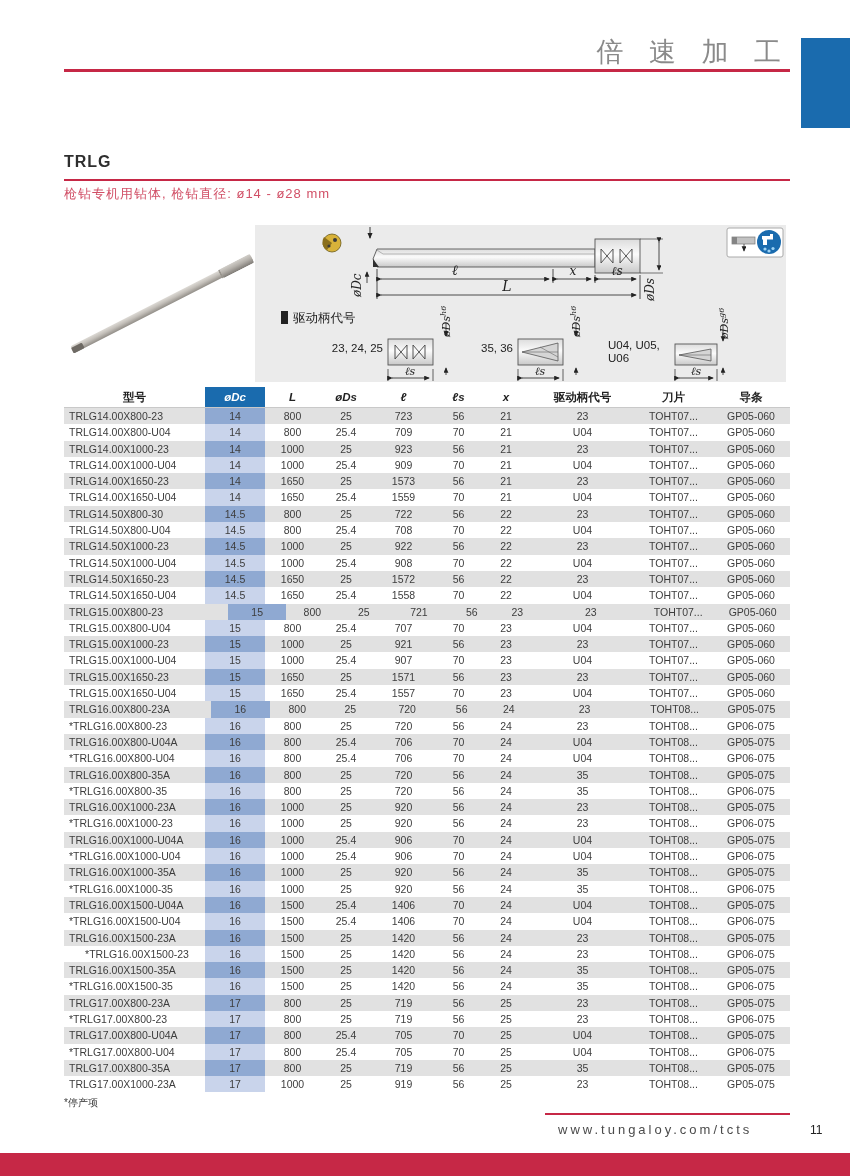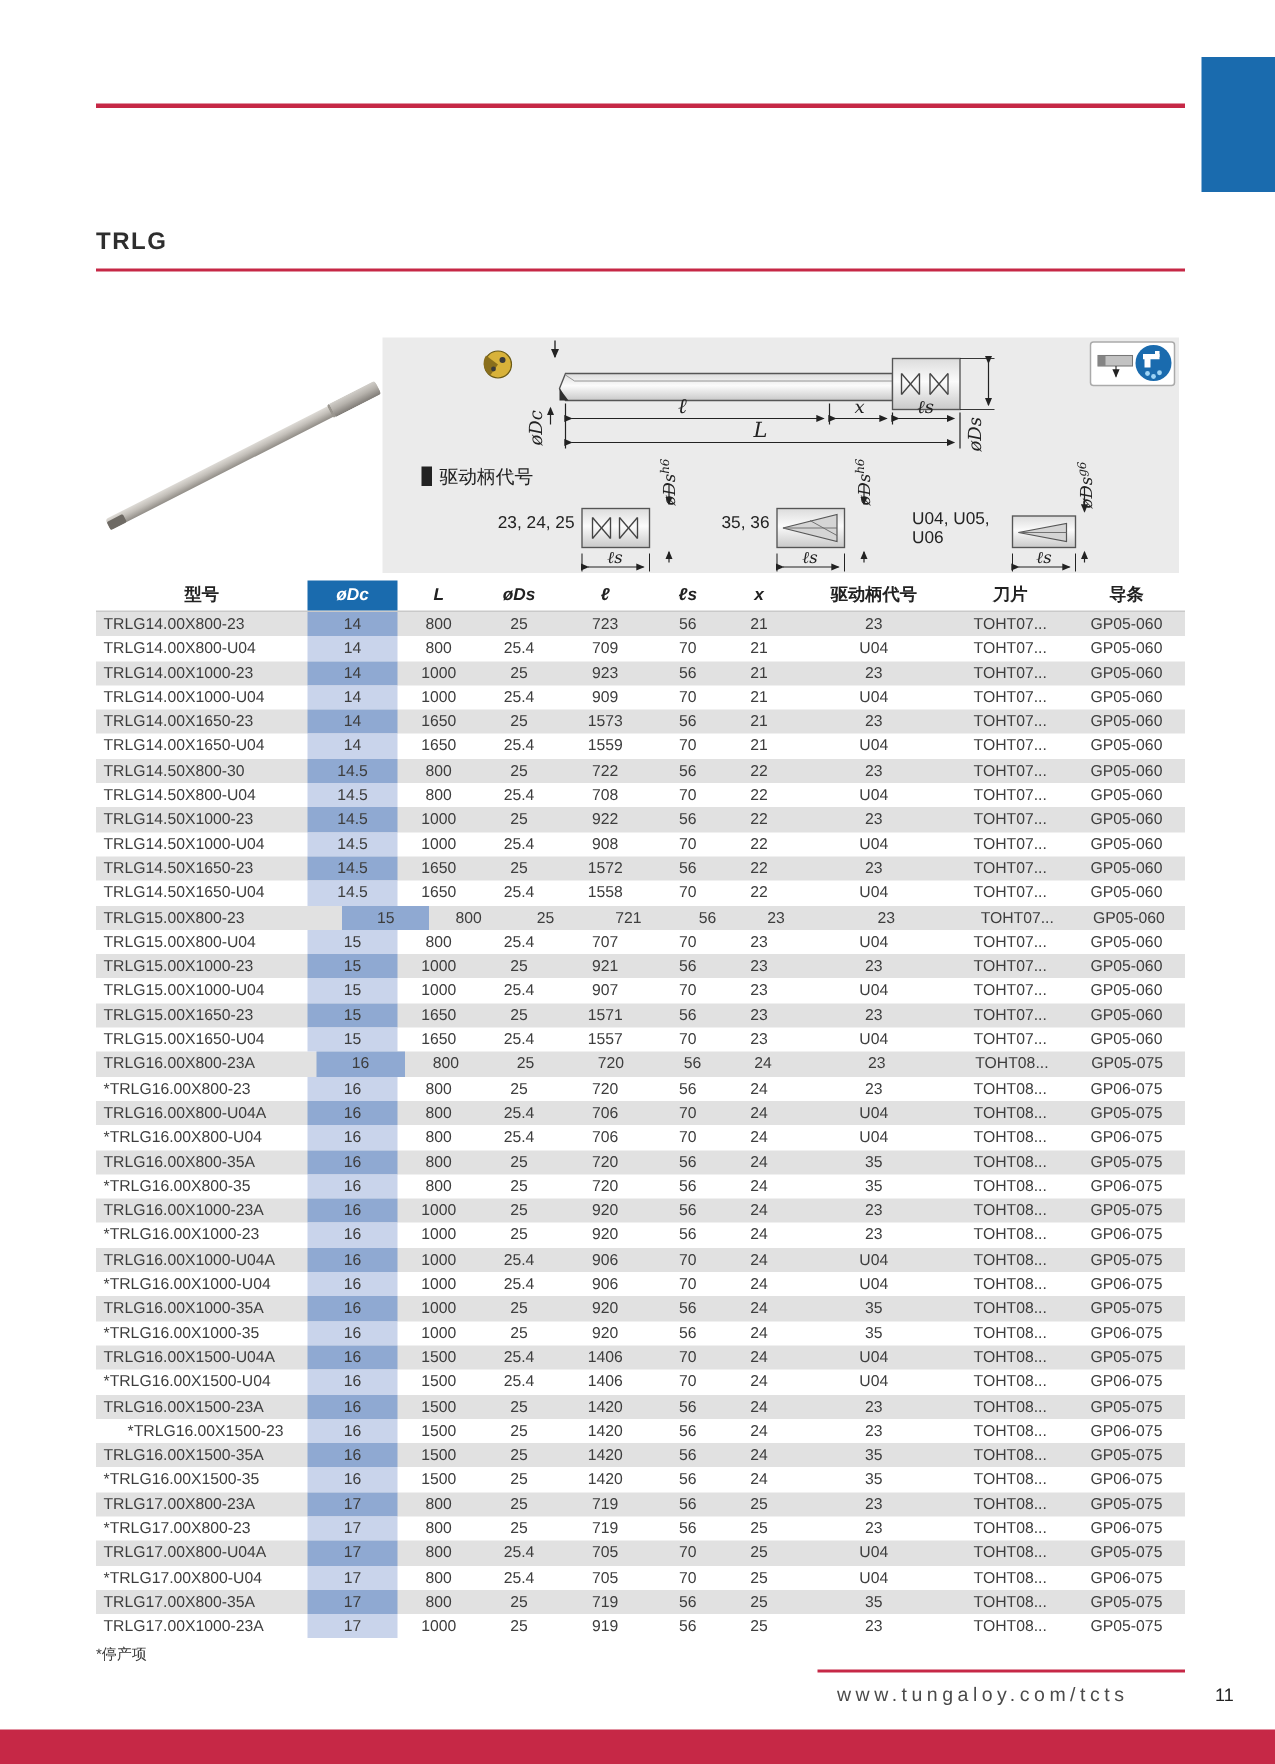--- a/index.html
+++ b/index.html
@@ -44,25 +44,27 @@
   .footer-rule{position:absolute;left:545px;top:1113px;width:245px;height:2px;background:var(--accent);}
   .footer-url{position:absolute;left:558px;top:1122px;font-size:13px;letter-spacing:3px;color:#4a4a4a;}
   .footer-page{position:absolute;left:810px;top:1123px;font-size:12px;color:#222;}
   .footer-bar{position:absolute;left:0;top:1153px;width:850px;height:23px;background:var(--accent);}
 </style>
 </head>
 <body>
 
 <div class="page" style="--accent: #C62846; --blue: #1A6BAE; --rowgray: #E1E1E1; --dc1: #8FA9D2; --dc2: #C9D4EB; --titlegray: #8A8A8A; --subred: #D14F66;">
 
+  <div class="title-cn">倍 速 加 工</div>
   <div class="title-rule"></div>
   <div class="corner-blue"></div>
 
   <div class="series">TRLG</div>
   <div class="series-rule"></div>
+  <div class="subtitle">枪钻专机用钻体, 枪钻直径: ø14 - ø28 mm</div>
 
   <div class="photo">
     <div class="rod">
       <div class="rod-tip"></div>
       <div class="rod-shank"></div>
     </div>
   </div>
 
   <div class="panel">
     <svg width="531" height="157" viewBox="0 0 531 157">

